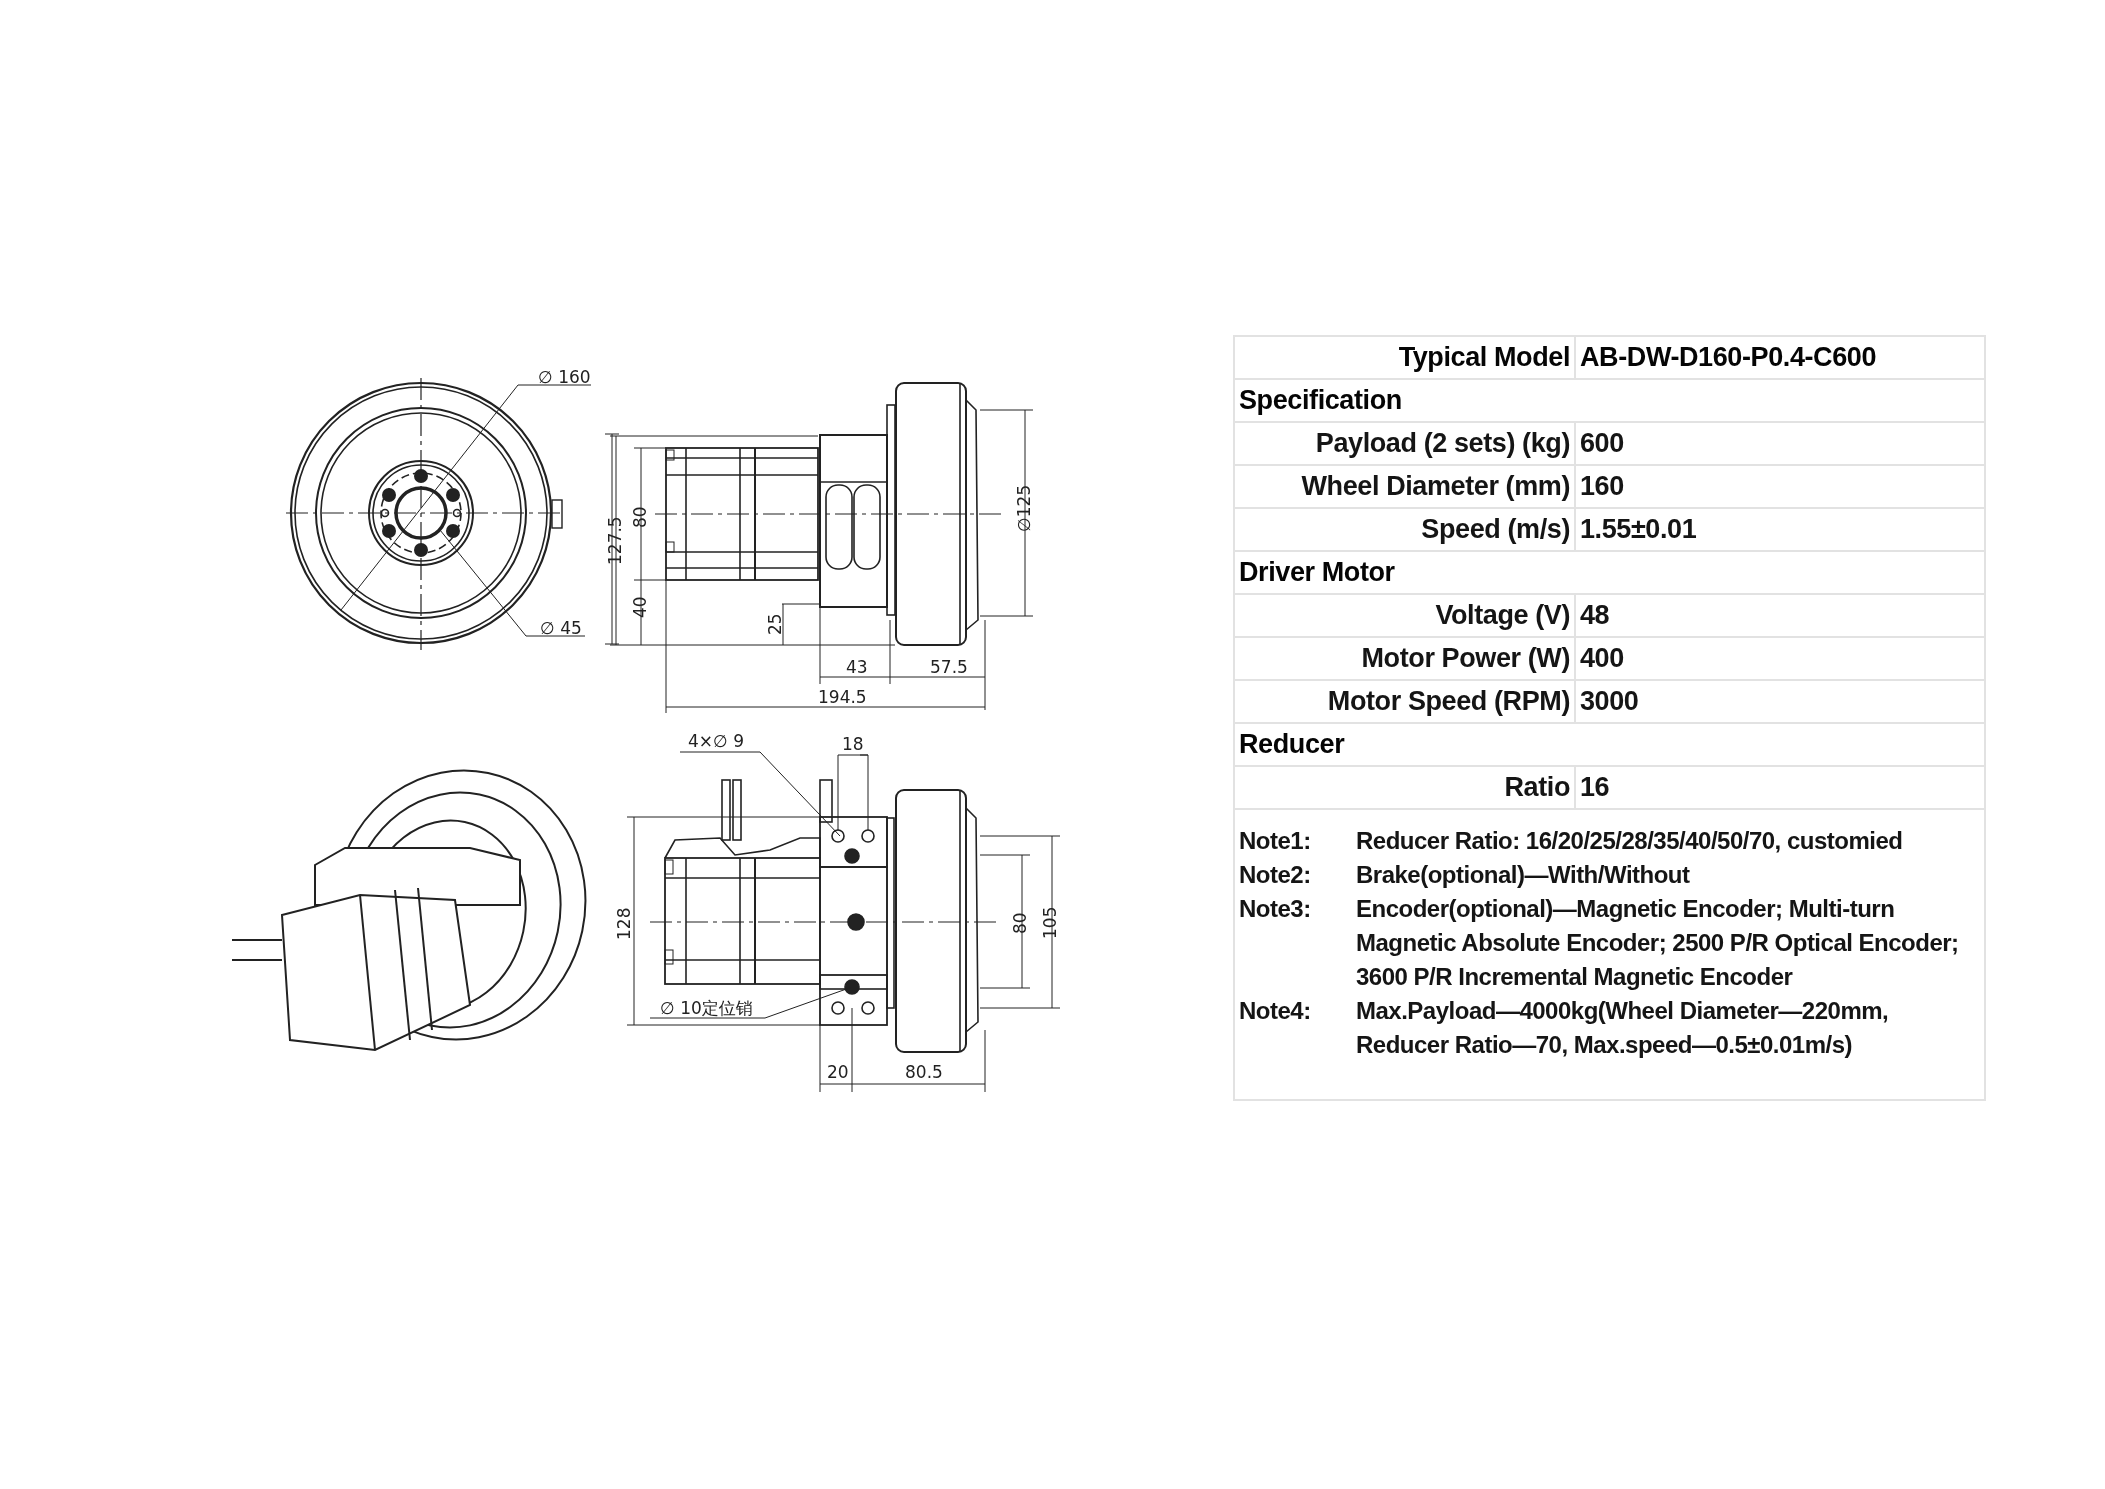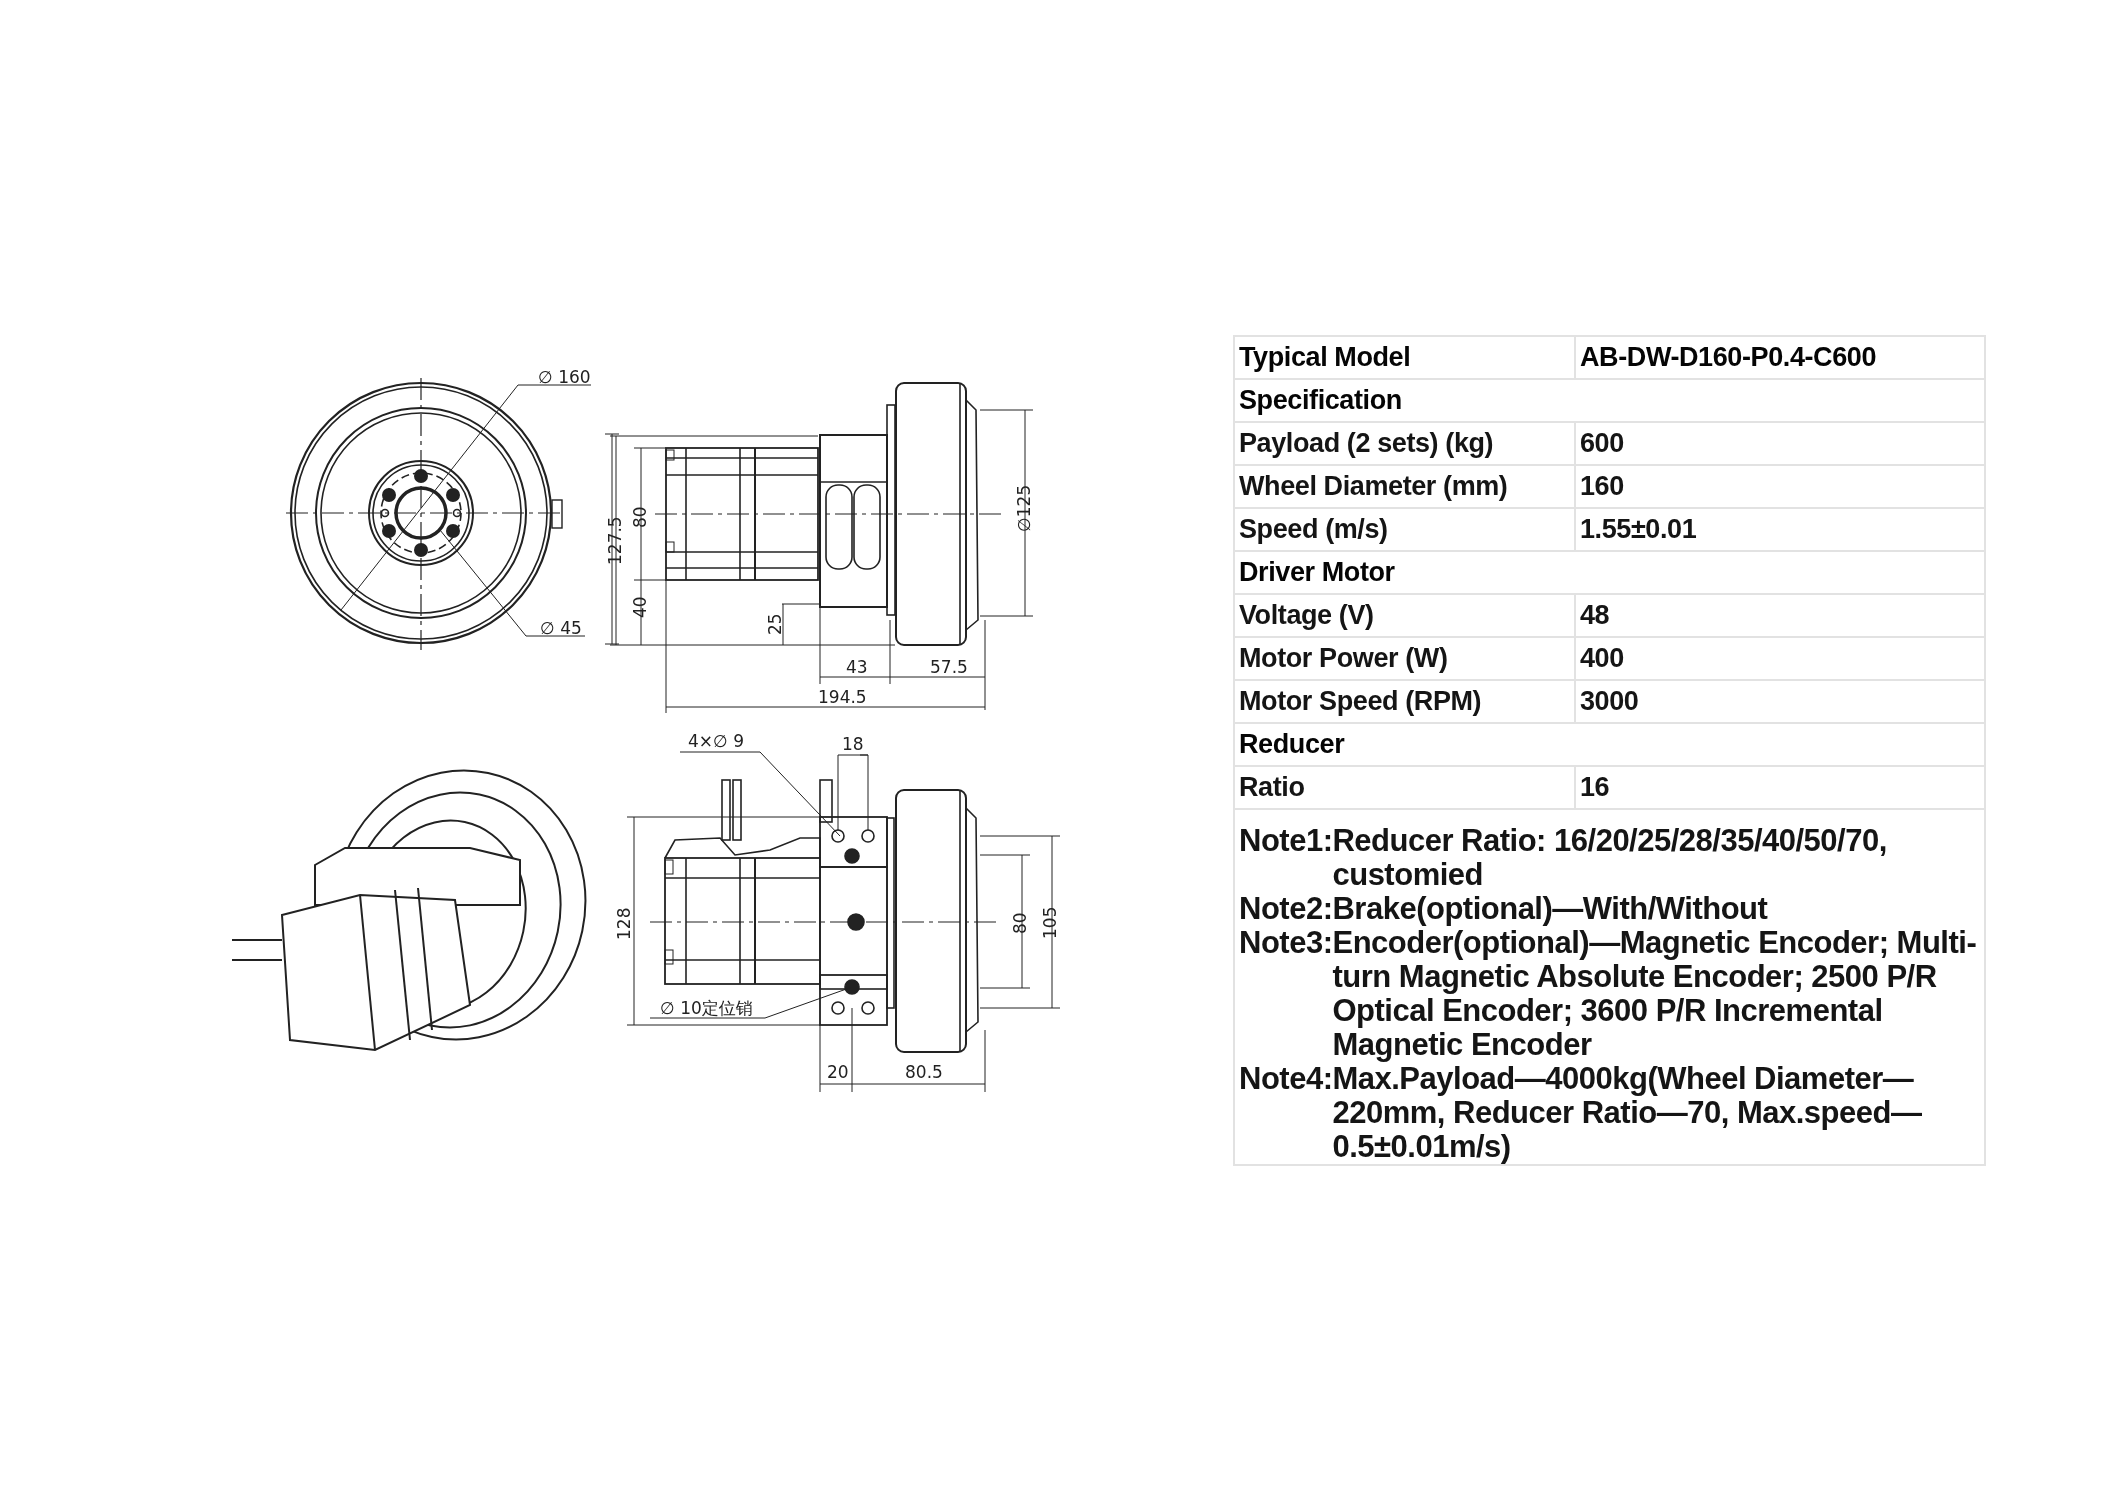--- a/index.html
+++ b/index.html
@@ -6,25 +6,25 @@
   body { width: 2105px; height: 1489px; position: relative; overflow: hidden;
          font-family: "Liberation Sans", sans-serif; color: #111; }
   .drawing { position: absolute; left: 0; top: 0; }
   .dimtxt { font-family: "DejaVu Sans", sans-serif; font-size: 17px; fill: #222; }
   .spec-table { position: absolute; left: 1233px; top: 335px; width: 753px;
                 border-collapse: collapse; table-layout: fixed; }
   .spec-table td { border: 2px solid #e2e2e2; height: 41px; padding: 0 4px;
                    font-size: 27px; line-height: 41px; vertical-align: middle;
                    white-space: nowrap; font-family: "Liberation Sans", sans-serif;
                    letter-spacing: -0.4px; color: #151515; font-weight: bold; }
-  .spec-table td.c1 { width: 331px; }
+  .spec-table td.c1 { width: 331px; text-align: right; }
   .spec-table td.bold { font-weight: bold; color: #050505; }
   .spec-table td.notes { height: 275px; line-height: 34px; vertical-align: top;
                          padding-top: 14px; white-space: normal; }
-  .note { display: flex; font-size: 31px; letter-spacing: -0.5px; }
+  .note { display: flex; font-size: 24px; letter-spacing: -0.5px; gap: 31px; }
   .note-label { flex: 0 0 86px; }
   .note-text { flex: 1; }
 </style>
 </head>
 <body>
 
 <svg class="drawing" width="1200" height="1489" viewBox="0 0 1200 1489" xmlns="http://www.w3.org/2000/svg" fill="none" stroke="#222" stroke-width="1.6">
 
   <g>
     <circle cx="421" cy="513" r="130" stroke-width="2.2"></circle>

